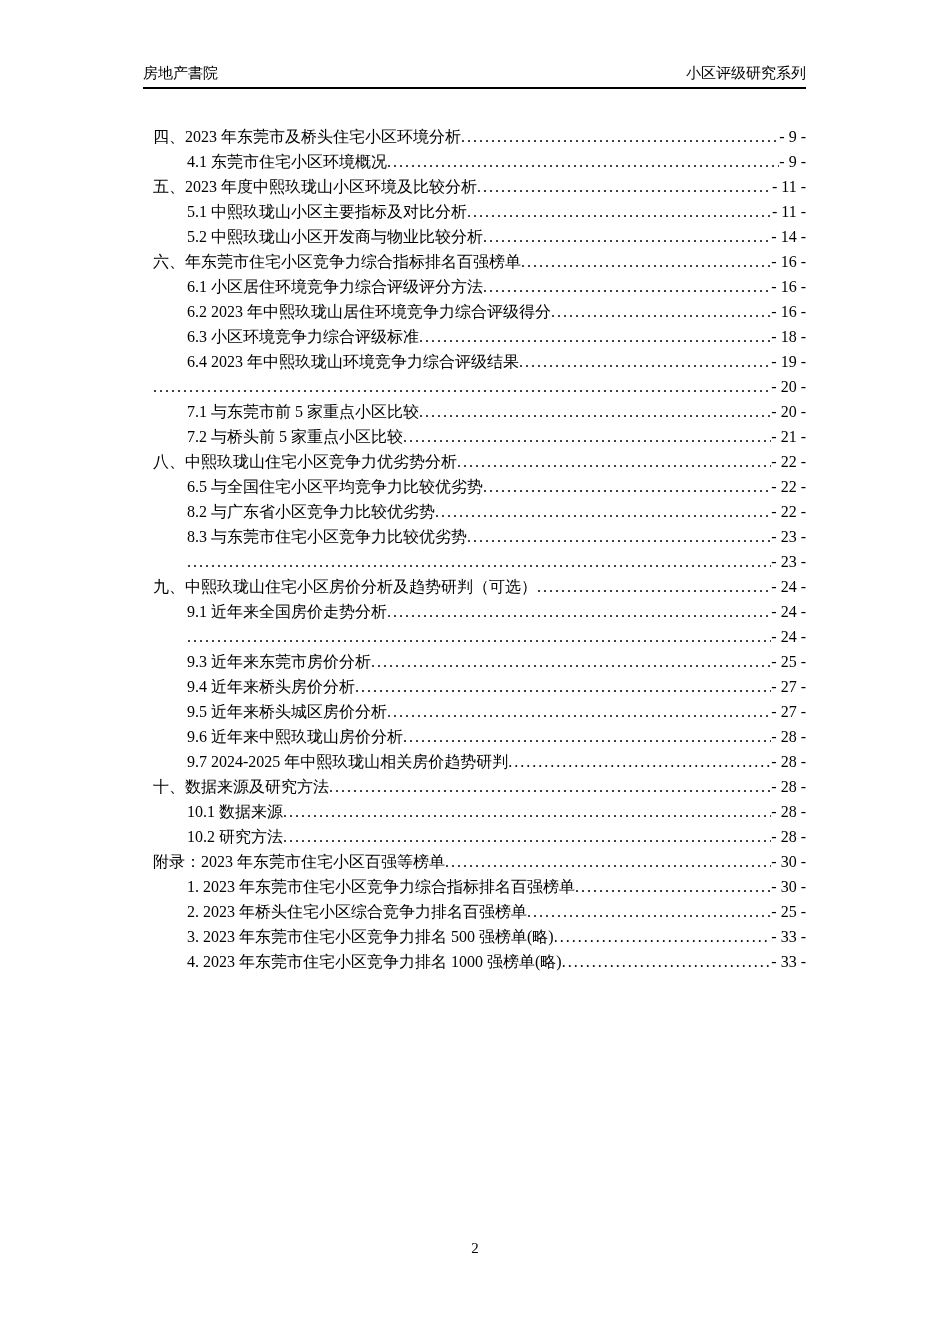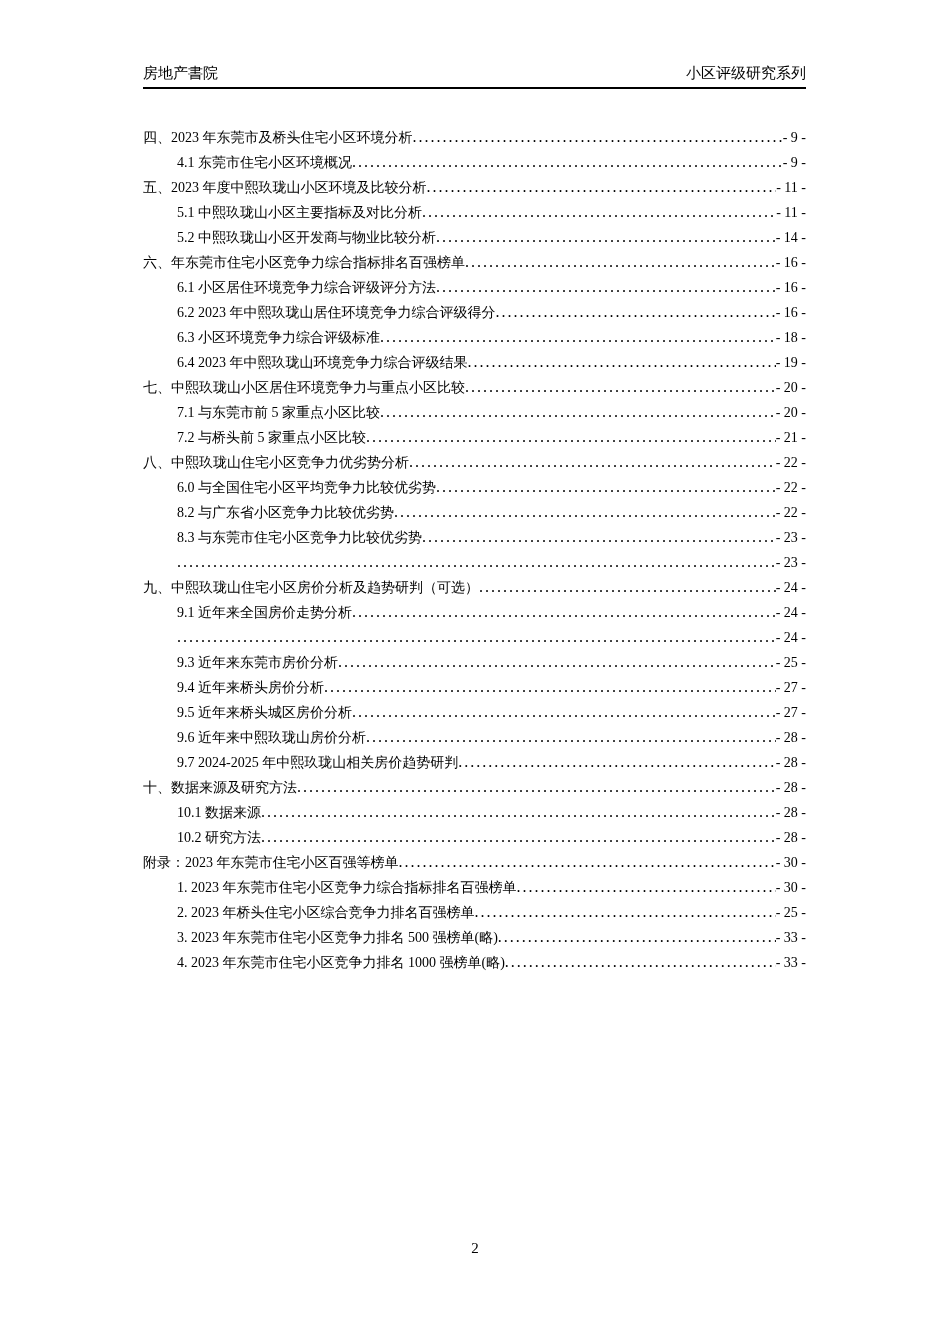--- a/index.html
+++ b/index.html
@@ -26,24 +26,24 @@
     justify-content: space-between;
     align-items: baseline;
     font-size: 15px;
     line-height: 18px;
     border-bottom: 2px solid #000;
     padding-bottom: 5px;
   }
   
   .toc {
     position: absolute;
-    left: 143px;
+    left: 153px;
     right: 144px;
     top: 124px;
-    font-size: 14px;
+    font-size: 16px;
   }
   .toc-line {
     display: flex;
     align-items: baseline;
     height: 25px;
     line-height: 25px;
     white-space: nowrap;
   }
   .toc-line.level-1 { padding-left: 34px; }
   .toc-text { flex: 0 0 auto; }
@@ -124,41 +124,40 @@
       <span class="toc-text">6.3 小区环境竞争力综合评级标准</span>
       <span class="toc-dots"></span>
       <span class="toc-page">- 18 -</span>
     </div>
       <div class="toc-line level-1">
       <span class="toc-text">6.4 2023 年中熙玖珑山环境竞争力综合评级结果</span>
       <span class="toc-dots"></span>
       <span class="toc-page">- 19 -</span>
     </div>
       <div class="toc-line level-0">
-      <span class="toc-text">七、中熙玖珑山小区居住环境竞争力与重点小区比较</span>
       <span class="toc-dots"></span>
       <span class="toc-page">- 20 -</span>
     </div>
       <div class="toc-line level-1">
       <span class="toc-text">7.1 与东莞市前 5 家重点小区比较</span>
       <span class="toc-dots"></span>
       <span class="toc-page">- 20 -</span>
     </div>
       <div class="toc-line level-1">
       <span class="toc-text">7.2 与桥头前 5 家重点小区比较</span>
       <span class="toc-dots"></span>
       <span class="toc-page">- 21 -</span>
     </div>
       <div class="toc-line level-0">
       <span class="toc-text">八、中熙玖珑山住宅小区竞争力优劣势分析</span>
       <span class="toc-dots"></span>
       <span class="toc-page">- 22 -</span>
     </div>
       <div class="toc-line level-1">
-      <span class="toc-text">6.0 与全国住宅小区平均竞争力比较优劣势</span>
+      <span class="toc-text">6.5 与全国住宅小区平均竞争力比较优劣势</span>
       <span class="toc-dots"></span>
       <span class="toc-page">- 22 -</span>
     </div>
       <div class="toc-line level-1">
       <span class="toc-text">8.2 与广东省小区竞争力比较优劣势</span>
       <span class="toc-dots"></span>
       <span class="toc-page">- 22 -</span>
     </div>
       <div class="toc-line level-1">
       <span class="toc-text">8.3 与东莞市住宅小区竞争力比较优劣势</span>

